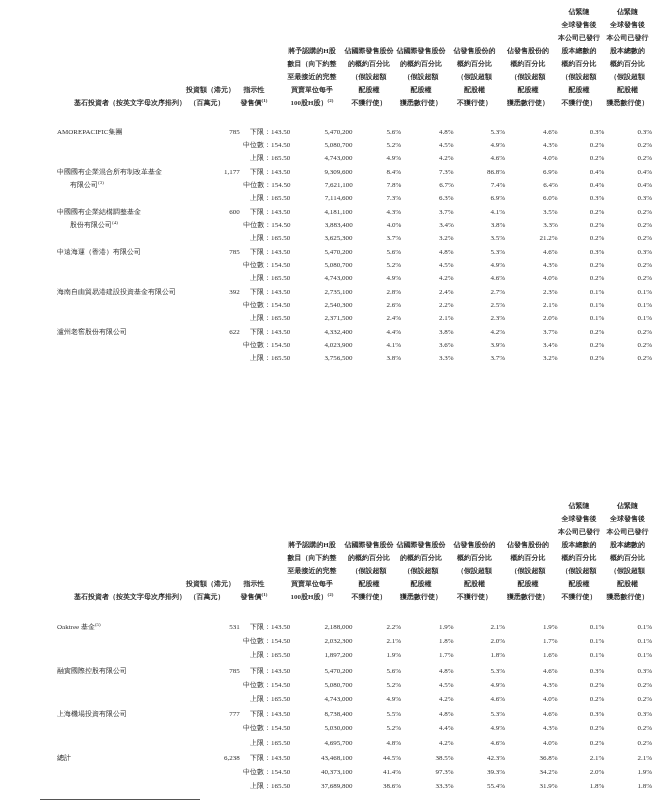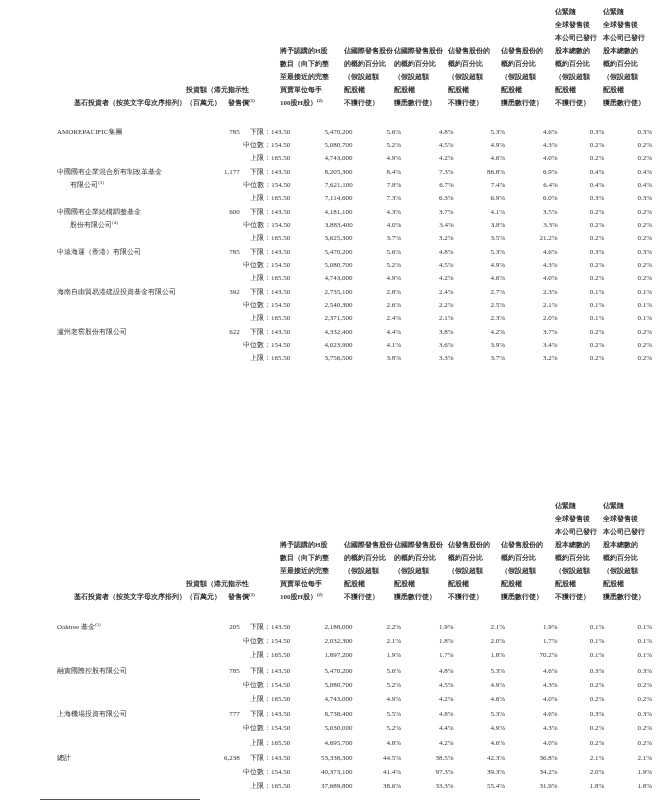--- a/index.html
+++ b/index.html
@@ -6,21 +6,21 @@
   body{
     width:660px;height:806px;background:#ffffff;color:#2b2b2b;
     font-family:"Liberation Serif","DejaVu Serif",serif;
     overflow:hidden;
   }
   .page{position:relative;width:660px;height:806px;background:#ffffff;}
   .tbl{position:absolute;left:40px;width:612px;}
   #tbl1{top:6px;}
   #tbl2{top:500px;}
   .thead{display:flex;align-items:flex-end;font-size:7px;font-weight:bold;color:#333;}
-  .hc{line-height:13px;white-space:nowrap;text-align:left;}
+  .hc{line-height:13px;white-space:nowrap;text-align:center;}
   .hc:first-child{text-align:right;}
   .tbody{margin-top:16px;font-size:7px;color:#333;}
   .grp{margin-bottom:1px;}
   .r{display:flex;height:13px;line-height:13px;}
   .t2 .r{height:14.2px;line-height:14.2px;}
   .cell{text-align:right;white-space:nowrap;}
   .cell.left{text-align:left;margin-left:17px;}
   .indent{padding-left:13px;box-sizing:border-box;}
   sup{font-size:5px;vertical-align:super;line-height:0;}
   .w0{width:146px;}.w1{width:42px;}.w2{width:52px;}.w3{width:64px;}
@@ -138,21 +138,21 @@
             <div class="cell w7">4.0%</div>
             <div class="cell w8">0.2%</div>
             <div class="cell w9">0.2%</div>
           </div>
         </div>
         <div class="grp">
           <div class="r">
             <div class="cell left w0">中國國有企業混合所有制改革基金</div>
             <div class="cell w1">1,177</div>
             <div class="cell w2">下限：143.50</div>
-            <div class="cell w3">8,205,300</div>
+            <div class="cell w3">9,309,600</div>
             <div class="cell w4">8.4%</div>
             <div class="cell w5">7.3%</div>
             <div class="cell w6">86.8%</div>
             <div class="cell w7">6.9%</div>
             <div class="cell w8">0.4%</div>
             <div class="cell w9">0.4%</div>
           </div>
           <div class="r">
             <div class="cell left w0 indent">有限公司<sup>(3)</sup></div>
             <div class="cell w1"></div>
@@ -398,21 +398,21 @@
           <div>概約百分比</div>
           <div>（假設超額</div>
           <div>配股權</div>
           <div>獲悉數行使）</div>
         </div>
       </div>
     <div class="tbody">
         <div class="grp">
           <div class="r">
             <div class="cell left w0">Oaktree 基金<sup>(5)</sup></div>
-            <div class="cell w1">205</div>
+            <div class="cell w1">531</div>
             <div class="cell w2">下限：143.50</div>
             <div class="cell w3">2,188,000</div>
             <div class="cell w4">2.2%</div>
             <div class="cell w5">1.9%</div>
             <div class="cell w6">2.1%</div>
             <div class="cell w7">1.9%</div>
             <div class="cell w8">0.1%</div>
             <div class="cell w9">0.1%</div>
           </div>
           <div class="r">
@@ -428,21 +428,21 @@
             <div class="cell w9">0.1%</div>
           </div>
           <div class="r">
             <div class="cell left w0"></div>
             <div class="cell w1"></div>
             <div class="cell w2">上限：165.50</div>
             <div class="cell w3">1,897,200</div>
             <div class="cell w4">1.9%</div>
             <div class="cell w5">1.7%</div>
             <div class="cell w6">1.8%</div>
-            <div class="cell w7">70.2%</div>
+            <div class="cell w7">1.6%</div>
             <div class="cell w8">0.1%</div>
             <div class="cell w9">0.1%</div>
           </div>
         </div>
         <div class="grp">
           <div class="r">
             <div class="cell left w0">融實國際控股有限公司</div>
             <div class="cell w1">785</div>
             <div class="cell w2">下限：143.50</div>
             <div class="cell w3">5,470,200</div>
@@ -514,21 +514,21 @@
             <div class="cell w7">4.0%</div>
             <div class="cell w8">0.2%</div>
             <div class="cell w9">0.2%</div>
           </div>
         </div>
         <div class="grp">
           <div class="r">
             <div class="cell left w0">總計</div>
             <div class="cell w1">6,238</div>
             <div class="cell w2">下限：143.50</div>
-            <div class="cell w3">53,338,300</div>
+            <div class="cell w3">43,468,100</div>
             <div class="cell w4">44.5%</div>
             <div class="cell w5">38.5%</div>
             <div class="cell w6">42.3%</div>
             <div class="cell w7">36.8%</div>
             <div class="cell w8">2.1%</div>
             <div class="cell w9">2.1%</div>
           </div>
           <div class="r">
             <div class="cell left w0"></div>
             <div class="cell w1"></div>

